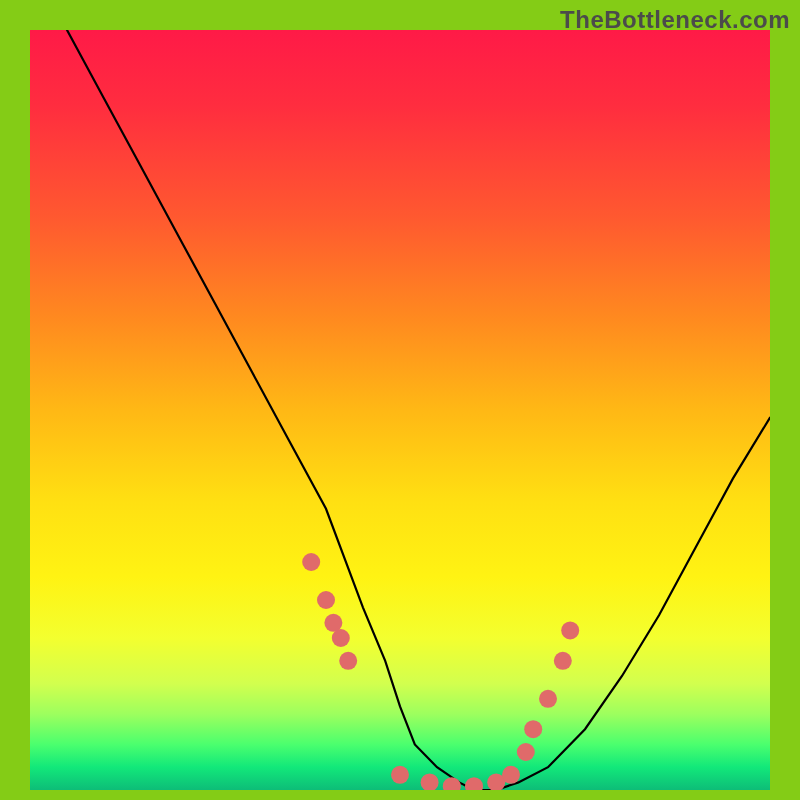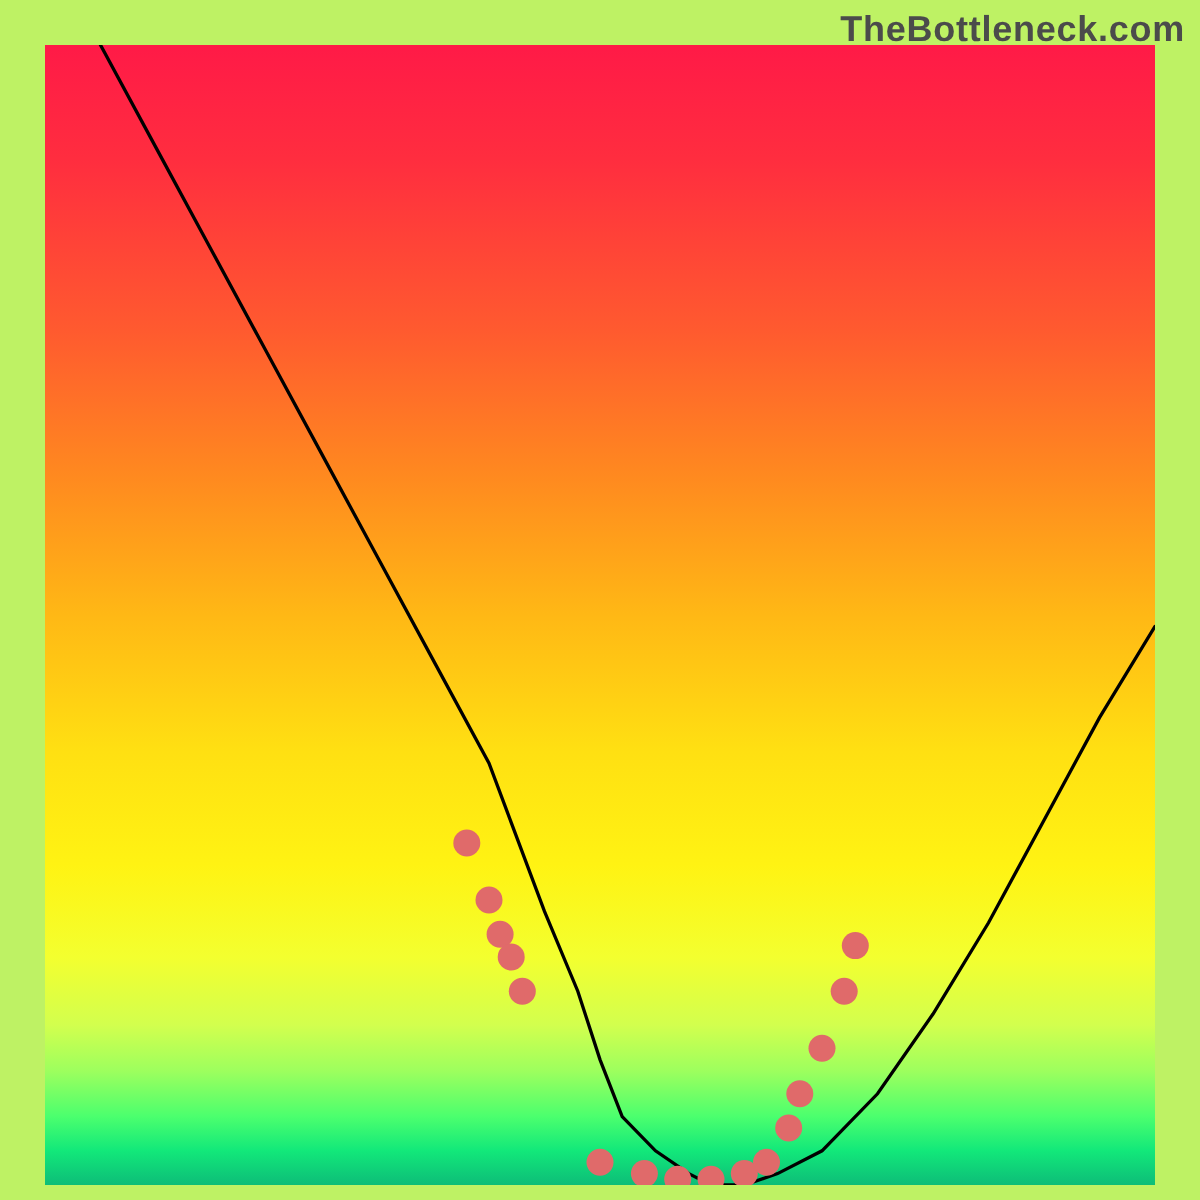--- a/index.html
+++ b/index.html
@@ -8,21 +8,21 @@
     width: 800px;
     height: 800px;
     background: #000;
     overflow: hidden;
     font-family: Arial, Helvetica, sans-serif;
   }
   .frame {
     position: relative;
     width: 800px;
     height: 800px;
-    background: #bef264;
+    background: #84cc16;
   }
   .watermark {
     position: absolute;
     top: 6px;
     right: 10px;
     color: #4b4b4b;
     font-size: 24px;
     font-weight: 600;
     letter-spacing: 0.5px;
     user-select: none;

